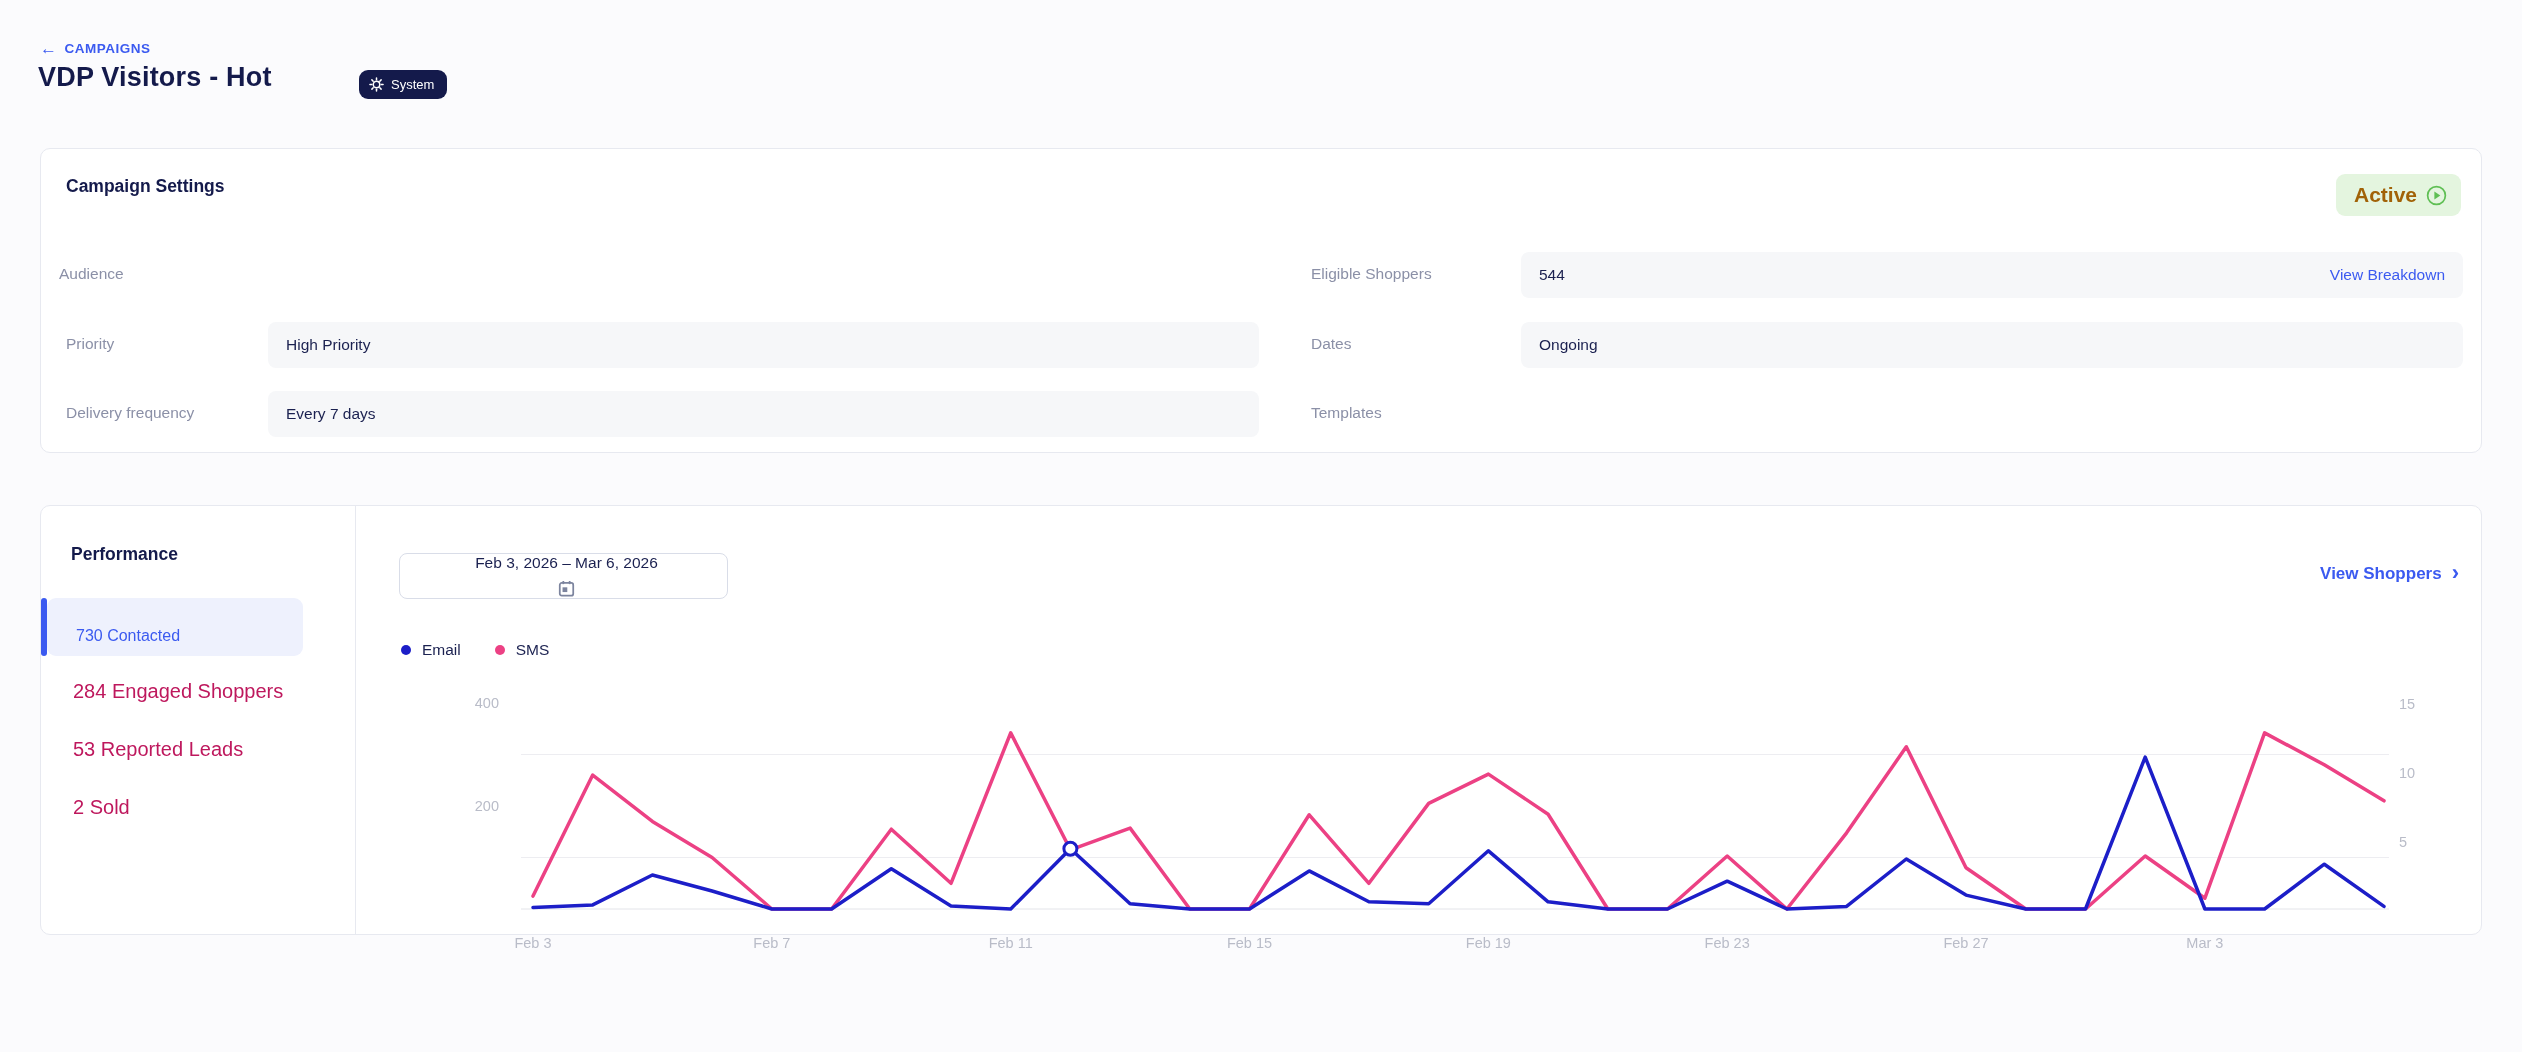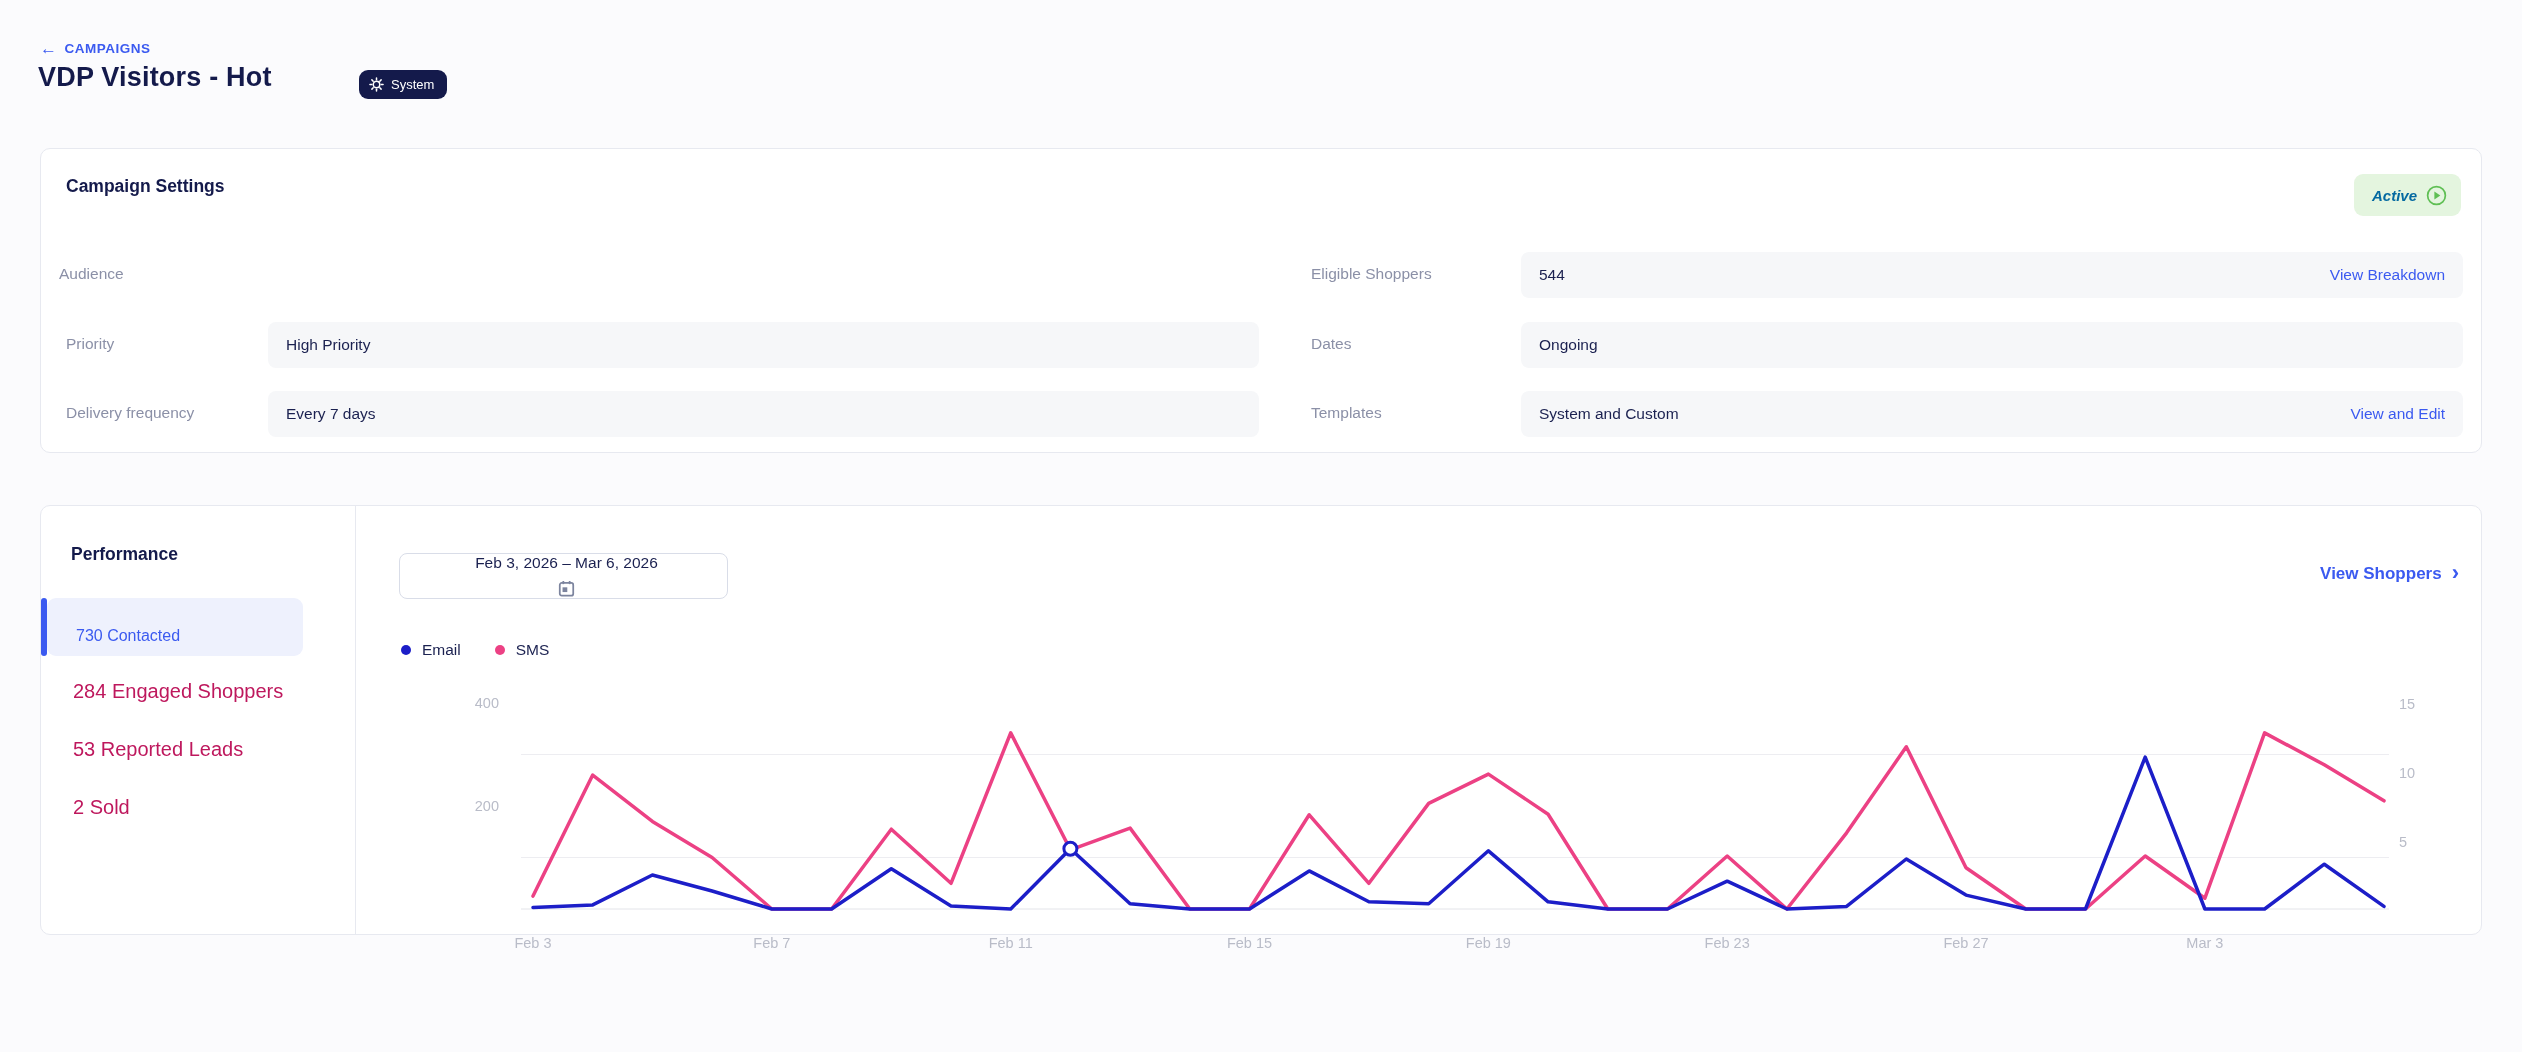--- a/index.html
+++ b/index.html
@@ -25,21 +25,21 @@
   
   .field-row { position:absolute; height:46px; }
   .field-label { position:absolute; top:13px; font-size:15.5px; font-weight:500; color:#8b90a7; }
   .field-box { position:absolute; top:0; height:46px; background:#f6f7f9; border-radius:8px;
     display:flex; align-items:center; padding:0 18px; font-size:15.5px; color:#1b2150; }
   .field-box .spacer { flex:1; }
   .field-link { font-size:15.5px; font-weight:500; color:#3b5af0; cursor:pointer; white-space:nowrap; }
 
   .active-badge { position:absolute; right:20px; top:25px; height:42px; padding:0 14px 0 18px; border-radius:9px;
     background:#e4f5df; display:flex; align-items:center; gap:9px; cursor:pointer; }
-  .active-badge .txt { font-size:15px; font-weight:700; color:#0369a1;font-style:italic; }
+  .active-badge .txt { font-size:21px; font-weight:700; color:#a16207; }
 
   
   .perf-sidebar { position:absolute; left:0; top:0; width:315px; height:100%; border-right:1px solid #e7e9f0; }
   .perf-heading { position:absolute; left:30px; top:38px; }
   .metric-item { position:absolute; left:32px; font-size:20px; font-weight:500; color:#be185d; cursor:pointer; }
   .metric-active-bg { position:absolute; left:6px; top:92px; width:256px; height:58px; background:#eef1fd; border-radius:9px; cursor:pointer; }
   .metric-active-bar { position:absolute; left:0; top:92px; width:6px; height:58px; background:#3b5af0; border-radius:3px; }
   .metric-active-label { position:absolute; left:35px; top:121px; font-size:16px; font-weight:400; color:#3b5af0; cursor:pointer; }
 
   
@@ -124,25 +124,20 @@
         <span>Ongoing</span>
       </div>
     </div>
 
     <div class="field-row" style="left:0;top:242px;width:100%;">
       <span class="field-label" style="left:25px;">Delivery frequency</span>
       <div class="field-box" style="left:227px;width:991px;">
         <span>Every 7 days</span>
       </div>
       <span class="field-label" style="left:1270px;">Templates</span>
-      <div class="field-box" style="left:1480px;width:942px;">
-        <span>System and Custom</span>
-        <span class="spacer"></span>
-        <span class="field-link">View and Edit</span>
-      </div>
     </div>
   </div>
 
   <div class="card" id="performance-card">
 
     <div class="perf-sidebar">
       <div class="card-heading perf-heading">Performance</div>
       <div class="metric-active-bar"></div>
       <div class="metric-active-bg"></div>
       <div class="metric-active-label">730 Contacted</div>

